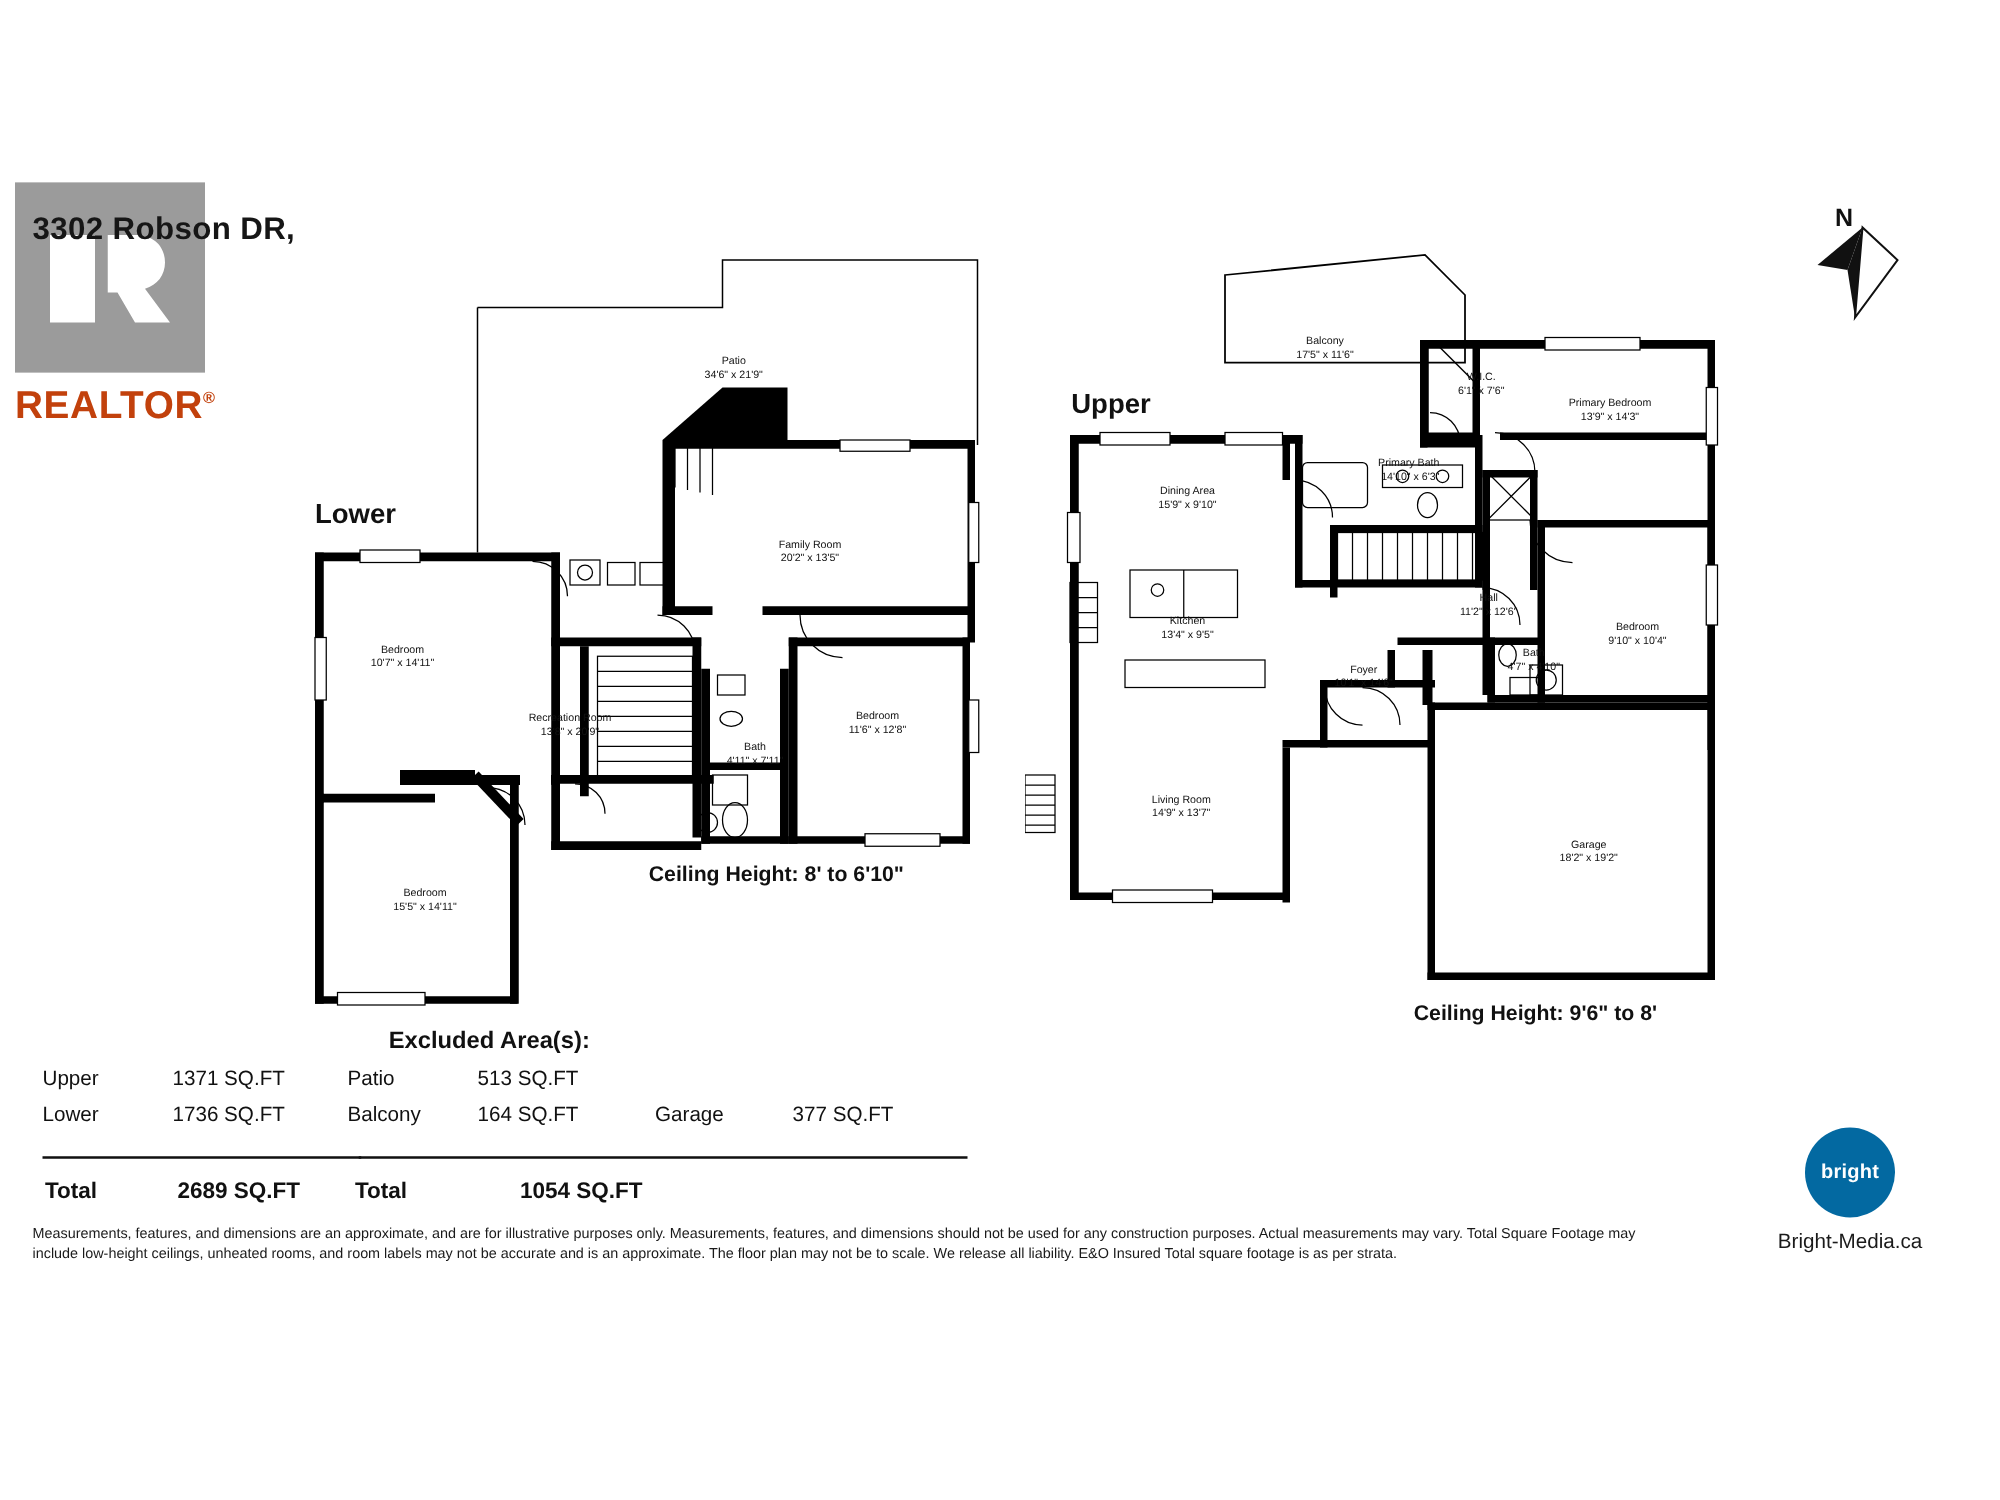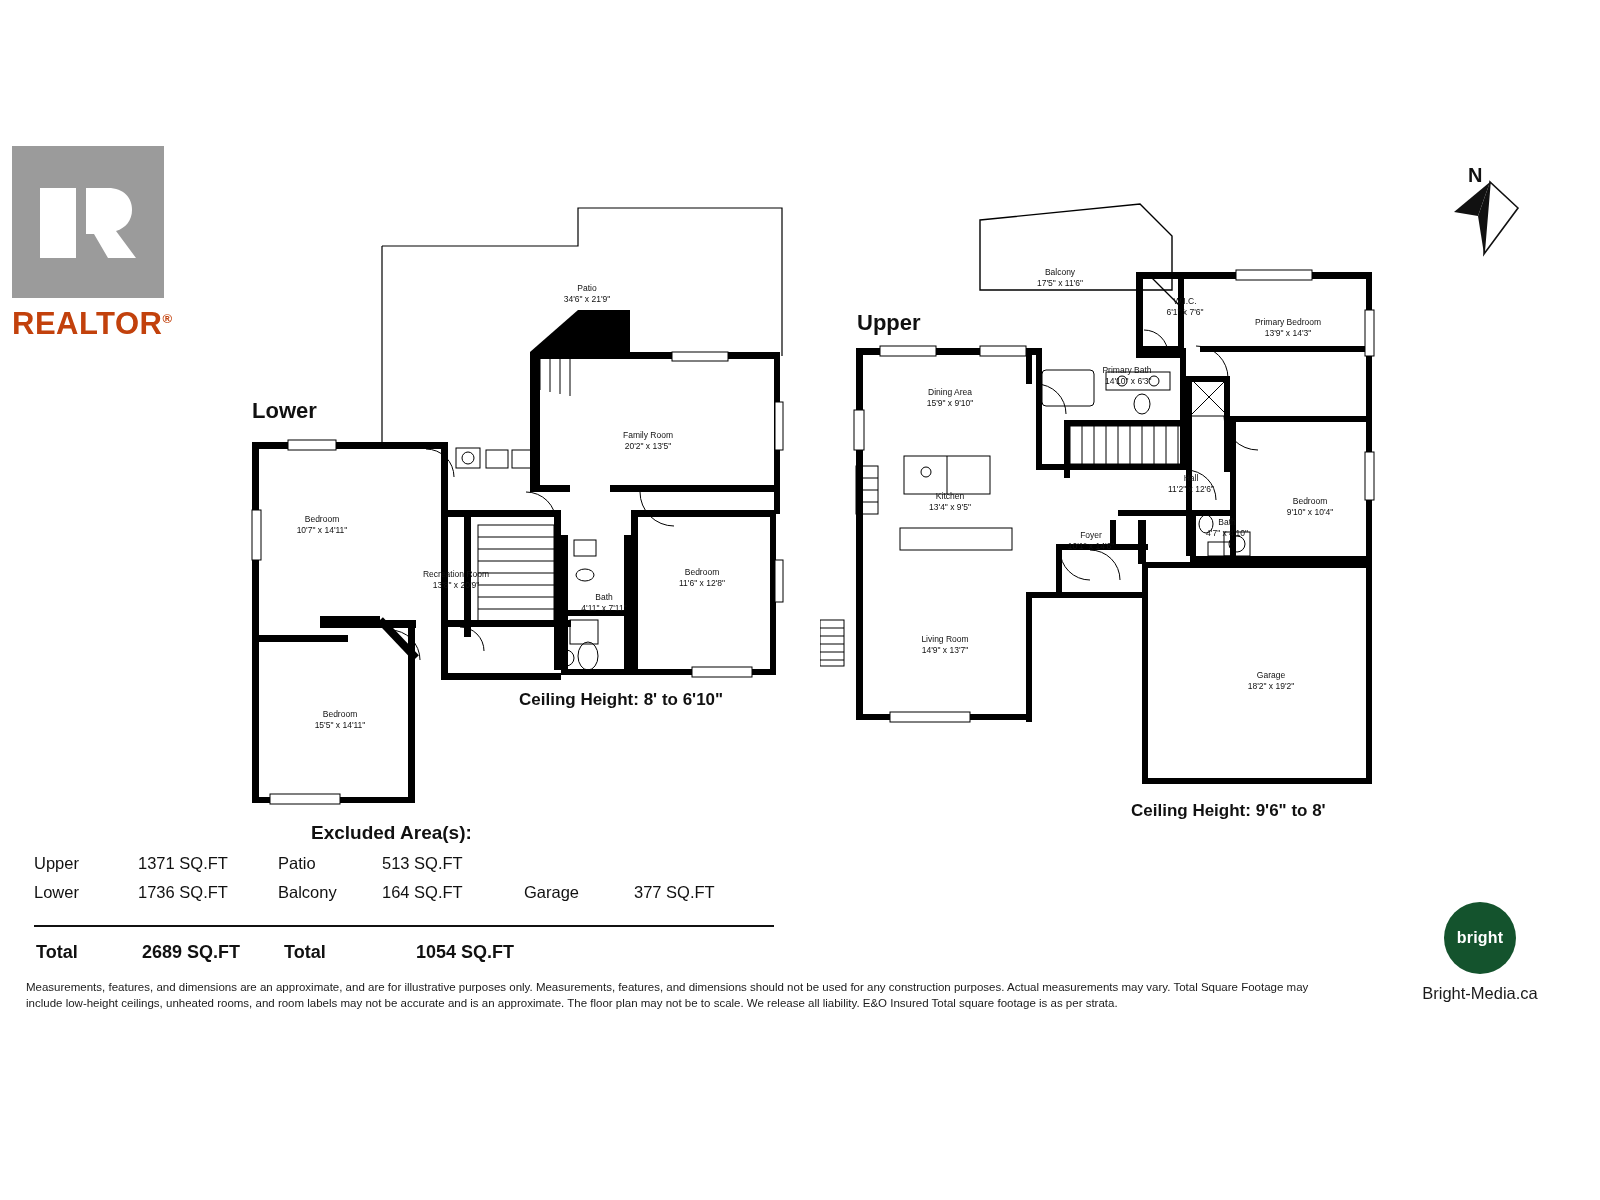--- a/index.html
+++ b/index.html
@@ -131,21 +131,21 @@
     font-size: 11.5px;
     line-height: 15.5px;
     color: #1a1a1a;
   }
 
   
   #bright-logo-wrap { left: 1385px; top: 902px; width: 190px; height: 120px; text-align: center; }
   #bright-circle {
     width: 72px; height: 72px;
     border-radius: 50%;
-    background: #14532d;
+    background: #0369a1;
     margin: 0 auto;
     position: relative;
   }
   #bright-circle span {
     position: absolute;
     left: 0; right: 0; top: 27px;
     color: #fff;
     font-size: 16px;
     font-weight: bold;
     letter-spacing: 0.2px;
@@ -182,20 +182,21 @@
       <rect x="64" y="42" width="10" height="70" fill="#9b9b9b"></rect>
       <path d="M0 0 L152 152" stroke="#ffffff" stroke-width="0" fill="none"></path>
       <path d="M88 0 L152 64 L152 0 Z" fill="#ffffff" opacity="0"></path>
       <path d="M92 0 L152 60" stroke="#ffffff" stroke-width="0"></path>
     </svg>
   </div>
   <div id="realtor-word"><span>REALTOR</span><span class="reg">®</span></div>
 </div>
 
 <div class="abs" id="address-block">
+  <div id="address-line1">3302 Robson DR,</div>
 </div>
 
 <div class="abs" id="compass">
   <span class="n">N</span>
   <svg width="110" height="110" viewBox="0 0 110 110">
     <path d="M58 14 L22 44 L46 48 Z" fill="#111111"></path>
     <path d="M58 14 L46 48 L52 86 Z" fill="#111111"></path>
     <path d="M58 14 L52 86 L86 40 Z" fill="#ffffff" stroke="#111111" stroke-width="1.6"></path>
   </svg>
 </div>

